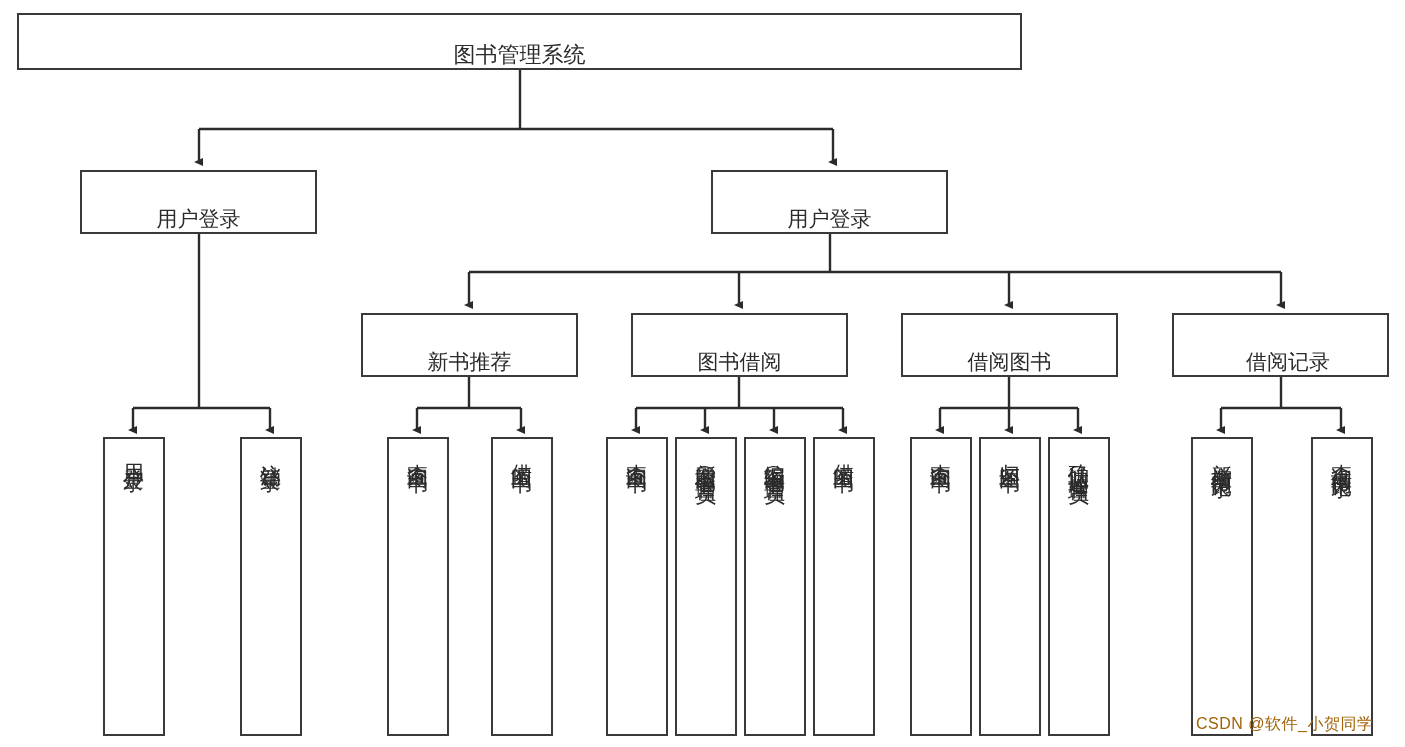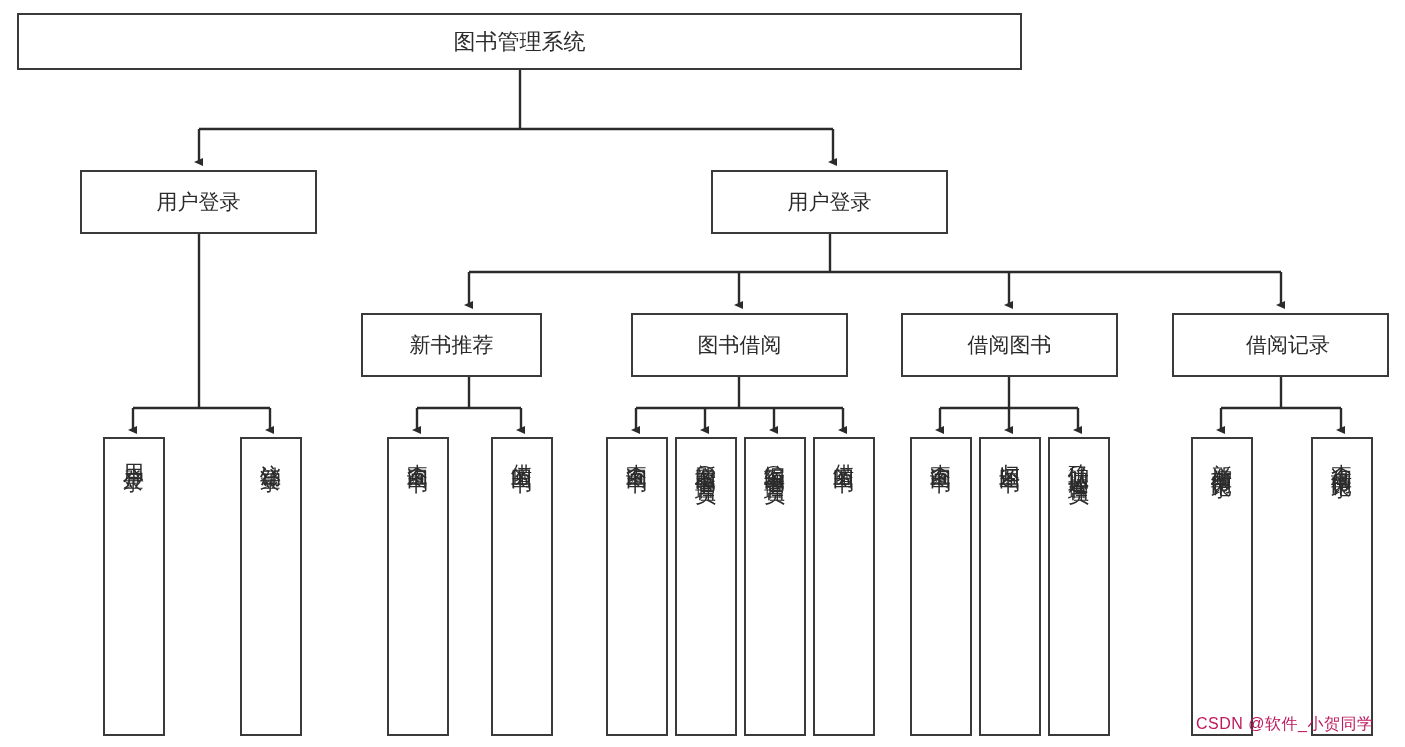--- a/index.html
+++ b/index.html
@@ -27,21 +27,21 @@
     width: 1405px;
     height: 747px;
     pointer-events: none;
   }
   .node {
     position: absolute;
     box-sizing: border-box;
     background: #ffffff;
     border: 2px solid #3a3a3a;
     display: flex;
-    align-items: center;
+    align-items: flex-end;
     justify-content: center;
     color: #2b2b2b;
   }
   .node .label {
     display: block;
     text-align: center;
     line-height: 1.18;
     color: #2b2b2b;
     white-space: nowrap;
   }
@@ -65,21 +65,21 @@
     font-size: 21px;
     letter-spacing: 3px;
     line-height: 1;
     white-space: nowrap;
   }
   .watermark {
     position: absolute;
     left: 1196px;
     top: 714px;
     font-size: 16px;
-    color: #be185d;
+    color: #a16207;
     letter-spacing: 0.5px;
     white-space: nowrap;
     font-family: "Liberation Sans", "DejaVu Sans", sans-serif;
   }
 </style>
 </head>
 <body>
 
 <div id="diagram-root">
 
@@ -138,21 +138,21 @@
     <span class="label">图书管理系统</span>
   </div>
 
   <div class="node horizontal" style="left:80px; top:170px; width:237px; height:64px;">
     <span class="label">用户登录</span>
   </div>
   <div class="node horizontal" style="left:711px; top:170px; width:237px; height:64px;">
     <span class="label">用户登录</span>
   </div>
 
-  <div class="node horizontal" style="left:361px; top:313px; width:181px; height:64px;">
+  <div class="node horizontal" style="left:361px; top:313px; width:217px; height:64px;">
     <span class="label">新书推荐</span>
   </div>
   <div class="node horizontal" style="left:631px; top:313px; width:217px; height:64px;">
     <span class="label">图书借阅</span>
   </div>
   <div class="node horizontal" style="left:901px; top:313px; width:217px; height:64px;">
     <span class="label">借阅图书</span>
   </div>
   <div class="node horizontal" style="left:1172px; top:313px; width:217px; height:64px;padding-left:15px;">
     <span class="label">借阅记录</span>

